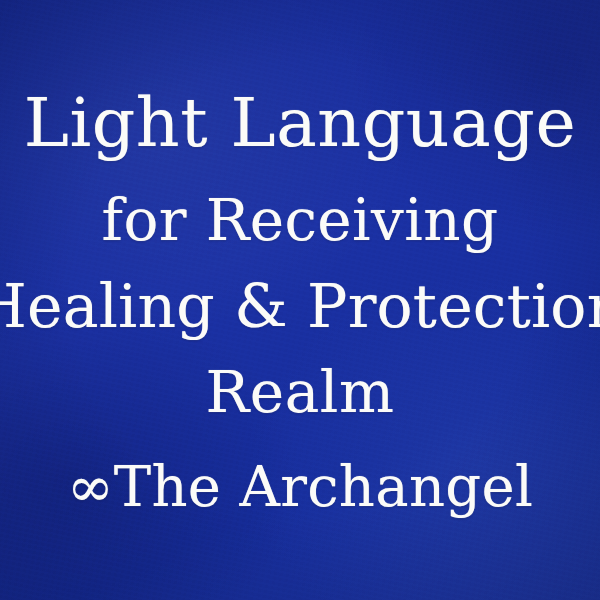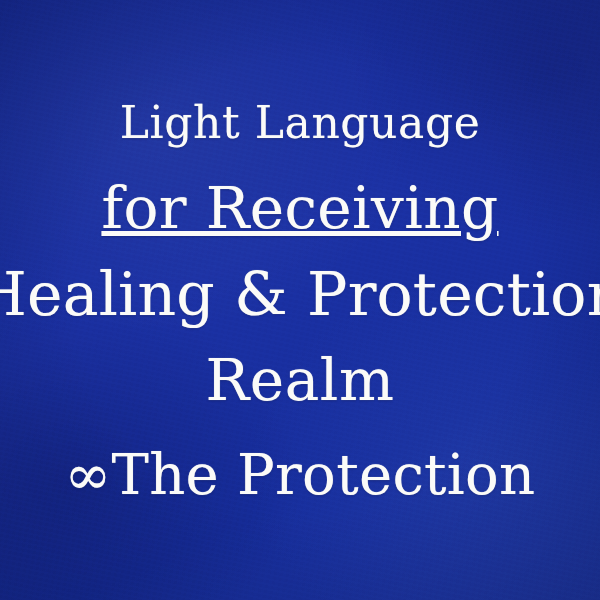--- a/index.html
+++ b/index.html
@@ -60,36 +60,36 @@
     line-height: 1.0;
     margin: 0;
     font-weight: 400;
     letter-spacing: 0.5px;
     text-shadow:
       0 0 1px rgba(255,255,255,0.55),
       0 1px 2px rgba(10,20,80,0.40);
   }
 
   
-  .line-1 { font-size: 44px; margin-bottom: 34px; letter-spacing: 0.6px; }
-  .line-2 { font-size: 58px; margin-bottom: 27px; letter-spacing: 0.4px; text-decoration: underline; }
+  .line-1 { font-size: 68px; margin-bottom: 34px; letter-spacing: 0.6px; }
+  .line-2 { font-size: 58px; margin-bottom: 27px; letter-spacing: 0.4px; }
   .line-3 { font-size: 60px; margin-bottom: 27px; letter-spacing: 0.2px; }
   .line-4 { font-size: 58px; margin-bottom: 25px; letter-spacing: 0.2px; }
   .line-5 { font-size: 58px; margin-bottom: 38px; letter-spacing: 0.6px; text-align: right; }
   .line-6 { font-size: 56px; margin-bottom: 0;    letter-spacing: 0.3px; }
 </style>
 </head>
 <body>
 
 <div id="quote-card">
 
   <div id="card-texture"></div>
   <div id="vignette"></div>
 
   <div id="quote-text">
     <div class="quote-line line-1">Light Language</div>
     <div class="quote-line line-2">for Receiving</div>
     <div class="quote-line line-3">Healing &amp; Protection</div>
     <div class="quote-line line-5">Realm</div>
-    <div class="quote-line line-6">∞The Protection</div>
+    <div class="quote-line line-6">∞The Archangel</div>
   </div>
 
 </div>
 
 </body></html>

